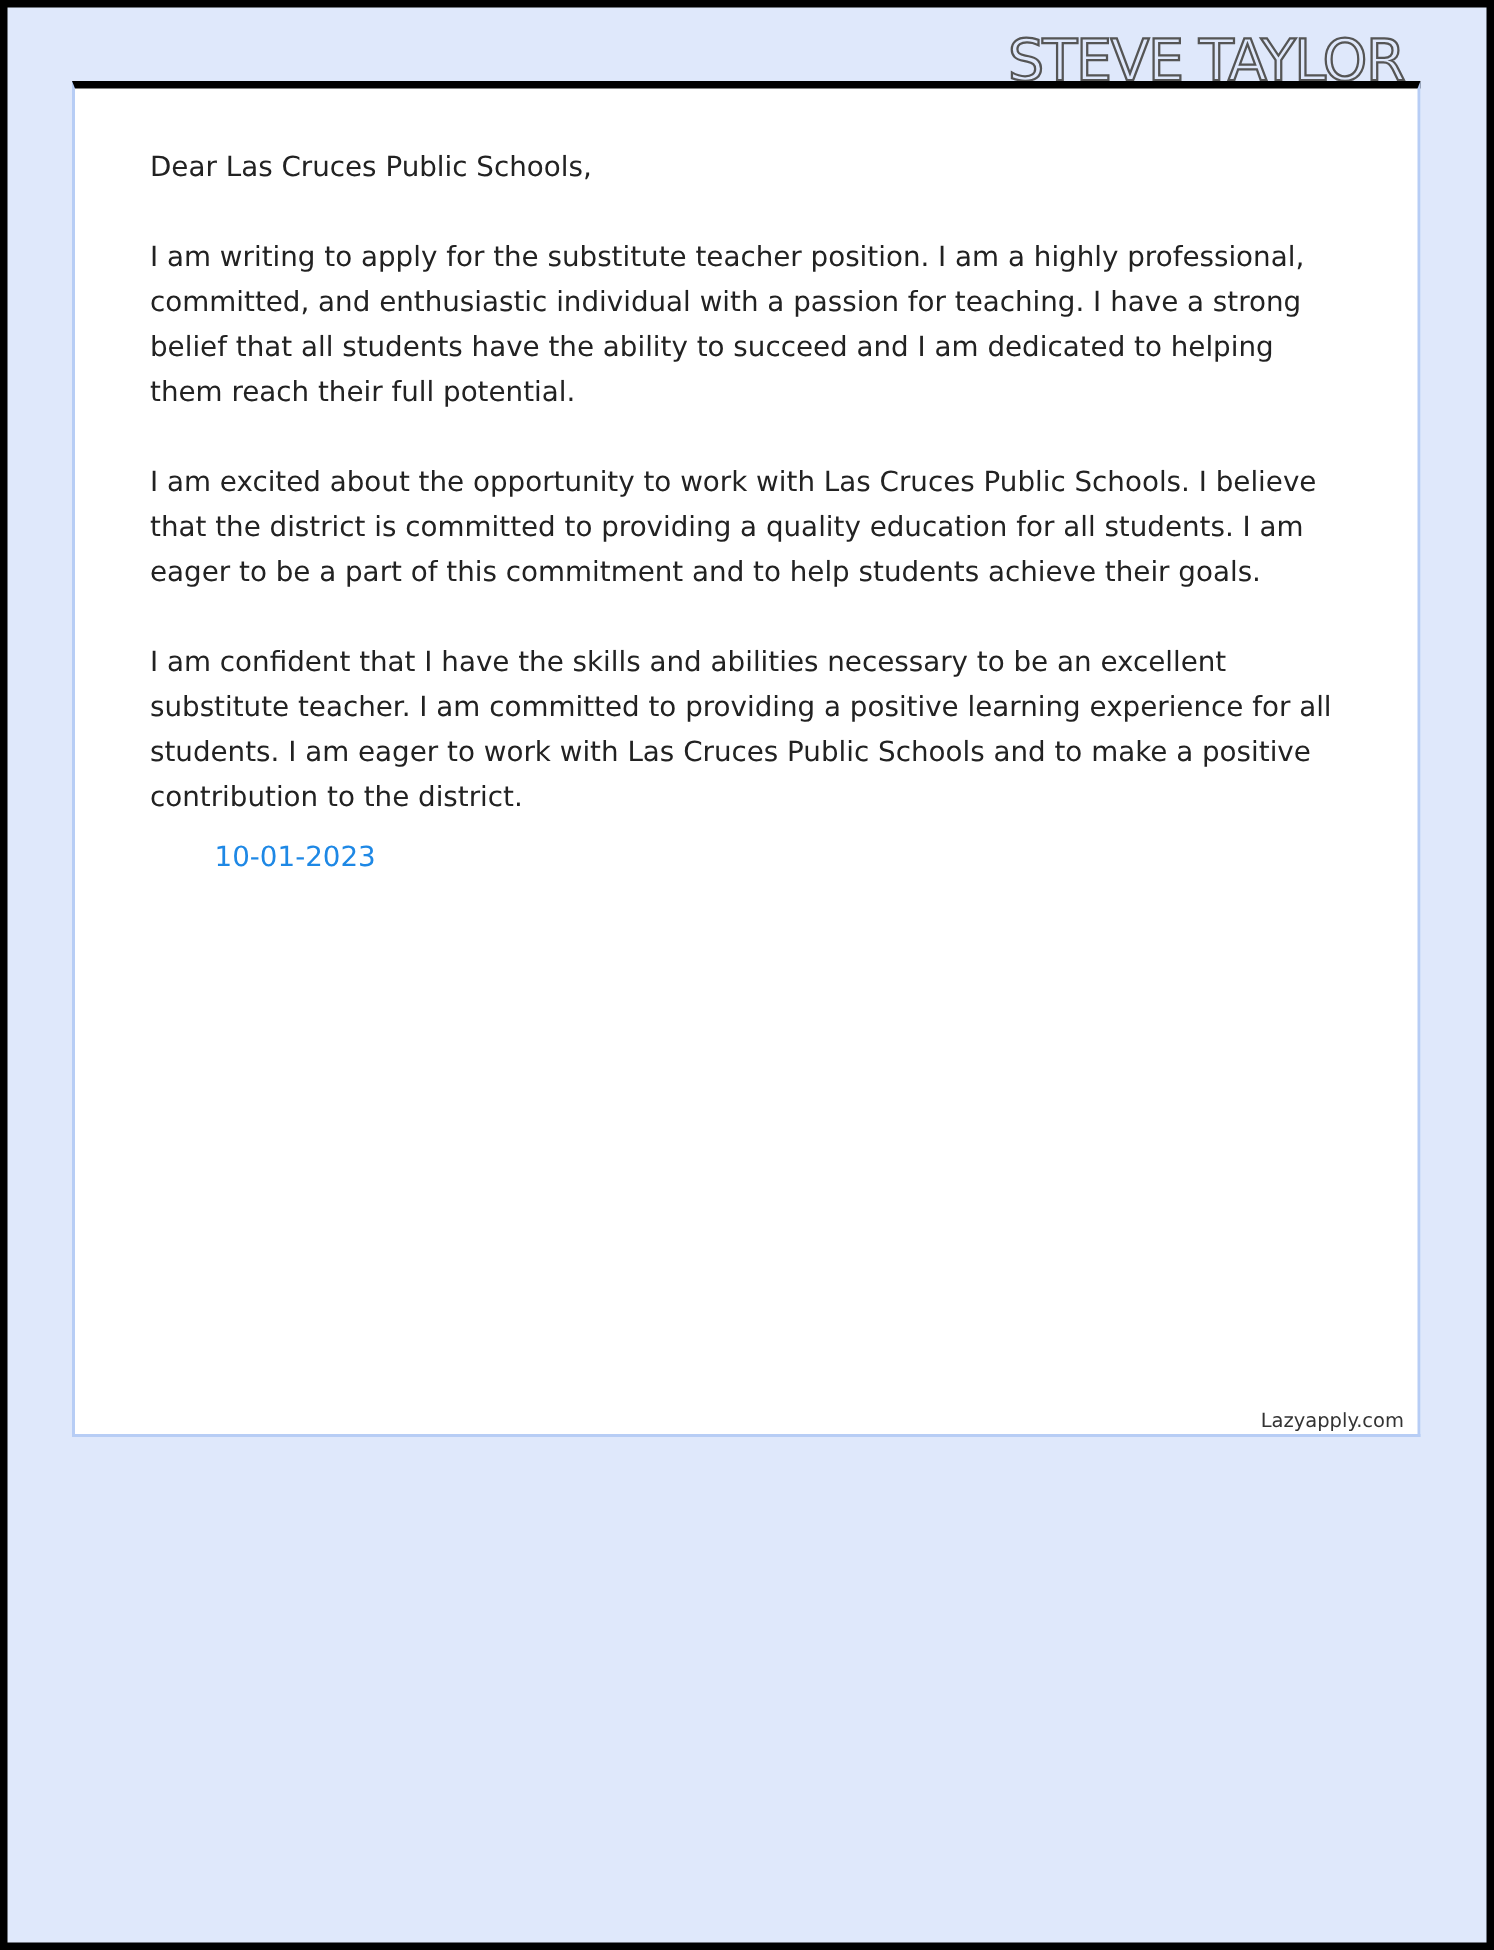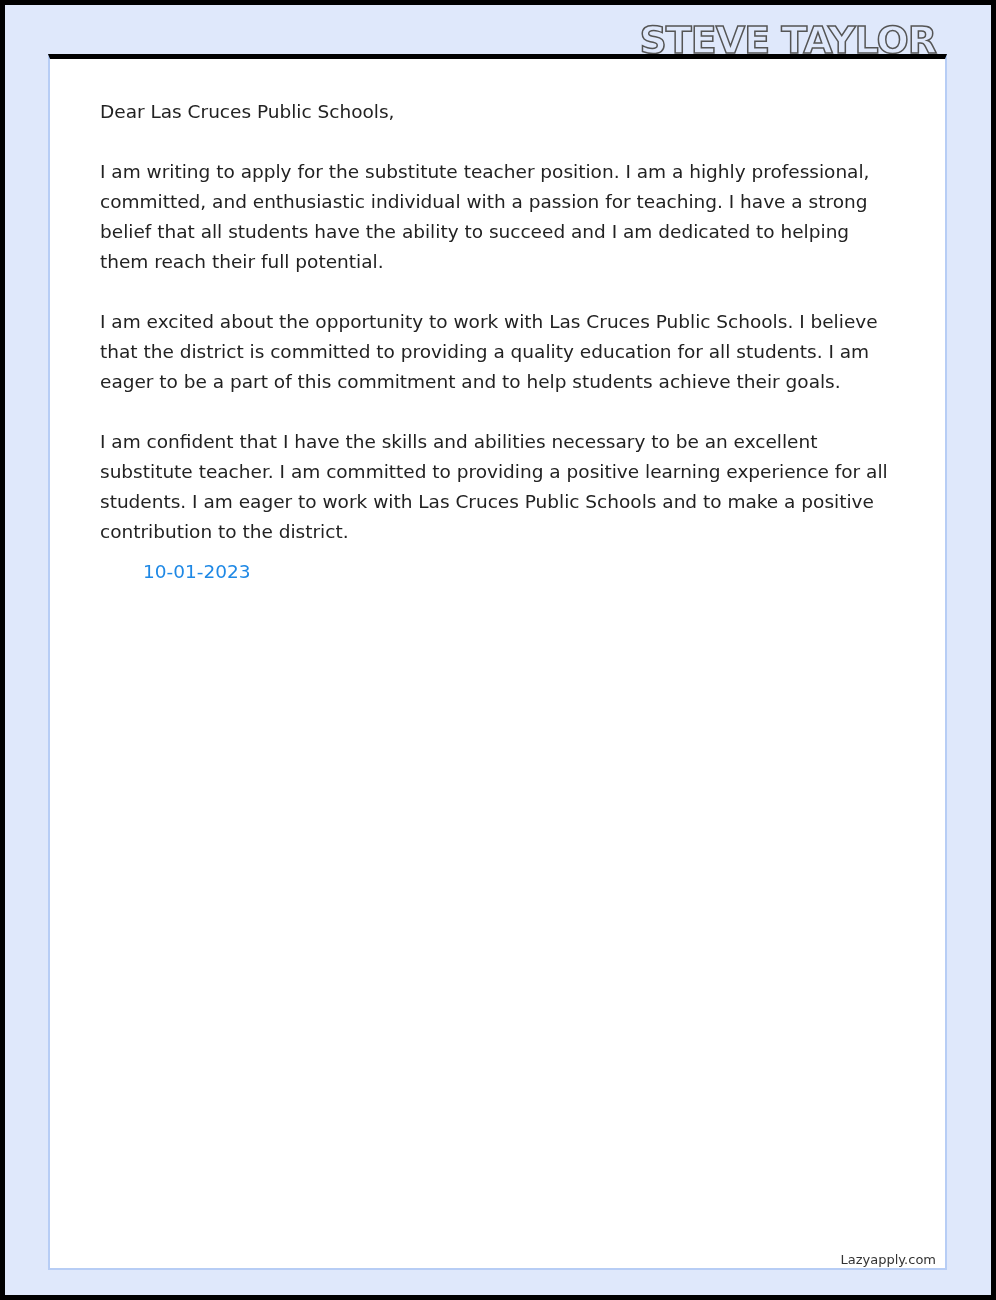--- a/index.html
+++ b/index.html
@@ -15,26 +15,26 @@
     .name {
       position: absolute;
       right: 55px; top: 11px;
       font-family: "DejaVu Sans", sans-serif;
       font-size: 38px;
       letter-spacing: -1px;
       color: #dfe8fb;
       -webkit-text-stroke: 1.5px #555;
       line-height: 48px;
       margin: 0;
-      font-weight: bold;
+      font-weight: normal;
     }
     .page {
       position: absolute;
       left: 43px; top: 49px;
-      width: 899px; height: 1216px;
+      width: 899px; height: 904px;
       box-sizing: border-box;
       background: #fff;
       border-left: 2px solid #b7cdf5;
       border-right: 2px solid #b7cdf5;
       border-bottom: 2px solid #b7cdf5;
       border-top: 5px solid #000;
     }
     .content {
       position: absolute;
       left: 50px; top: 38px;

